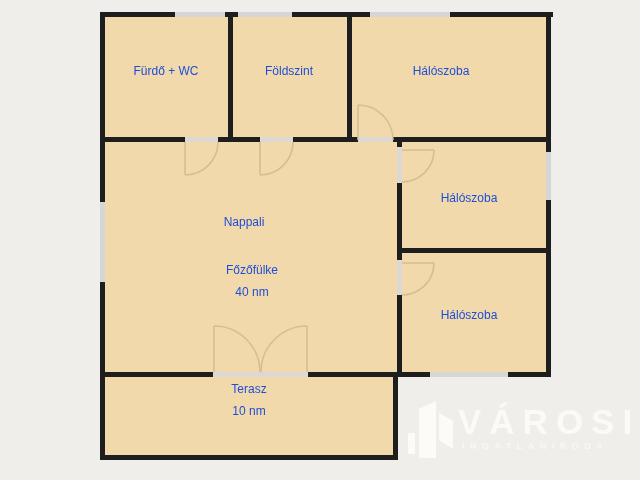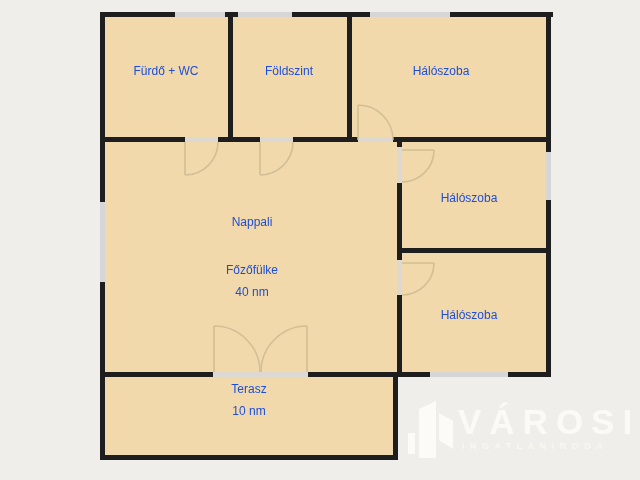--- a/index.html
+++ b/index.html
@@ -88,21 +88,21 @@
     <path class="doorline" d="M402,263 H434 M434,263 A32,32 0 0 1 402,295"></path>
     <path class="doorline" d="M214,372 V326 M214,326 A46,46 0 0 1 260,372"></path>
     <path class="doorline" d="M307,372 V326 M307,326 A46,46 0 0 0 261,372"></path>
   </svg>
 
   <div class="room-label" style="left:166px;top:71px;">Fürdő + WC</div>
   <div class="room-label" style="left:289px;top:71px;">Földszint</div>
   <div class="room-label" style="left:441px;top:71px;">Hálószoba</div>
   <div class="room-label" style="left:469px;top:198px;">Hálószoba</div>
   <div class="room-label" style="left:469px;top:315px;">Hálószoba</div>
-  <div class="room-label" style="left:252px;top:222px;">Nappali</div>
+  <div class="room-label" style="left:244px;top:222px;">Nappali</div>
   <div class="room-label" style="left:252px;top:281px;">
     <span style="display:block;">Főzőfülke</span>
     <span style="display:block;">40 nm</span>
   </div>
   <div class="room-label" style="left:249px;top:400px;">
     <span style="display:block;">Terasz</span>
     <span style="display:block;">10 nm</span>
   </div>
 
   <div class="wm">

